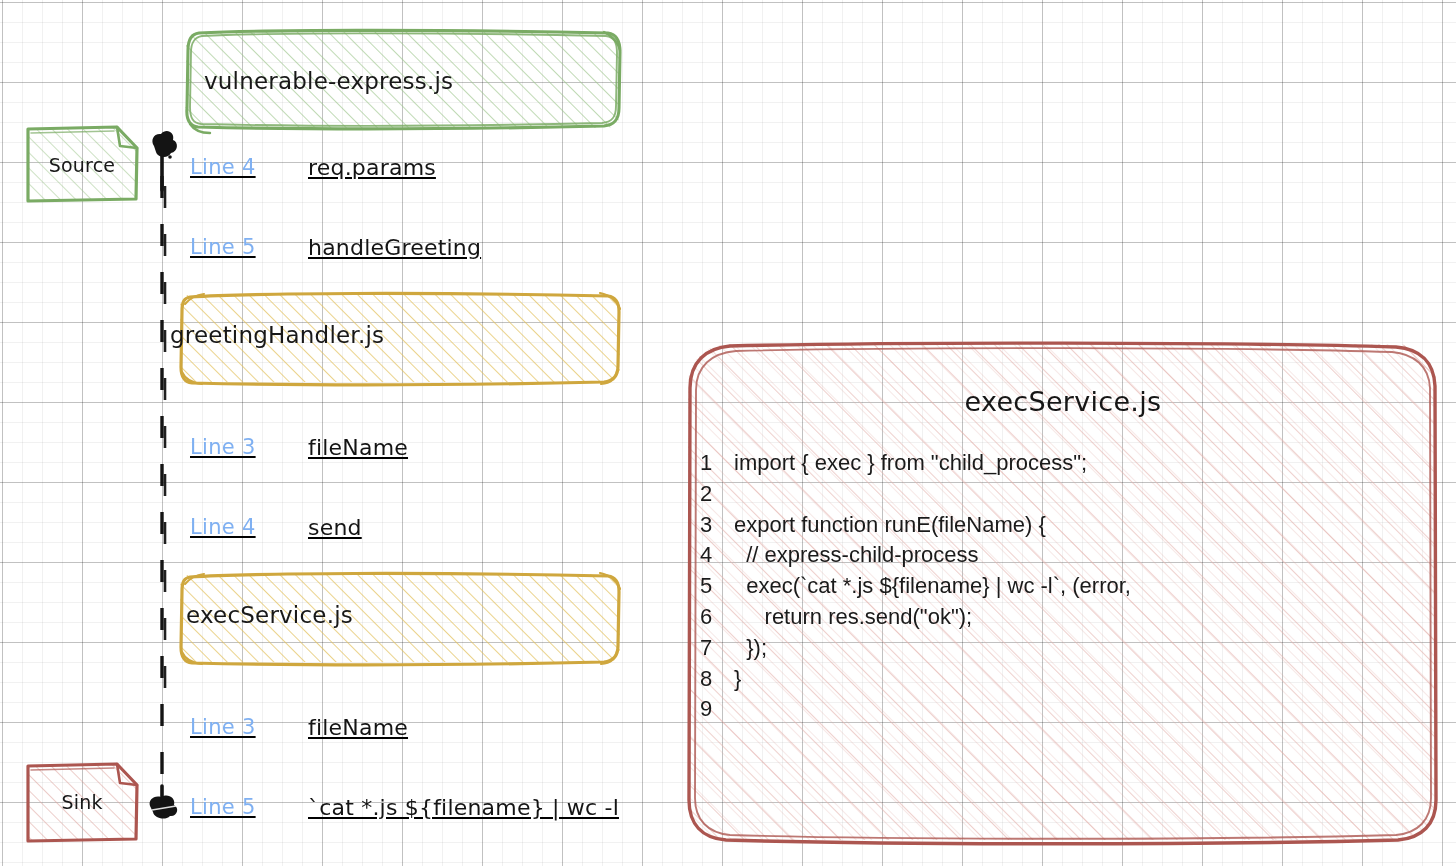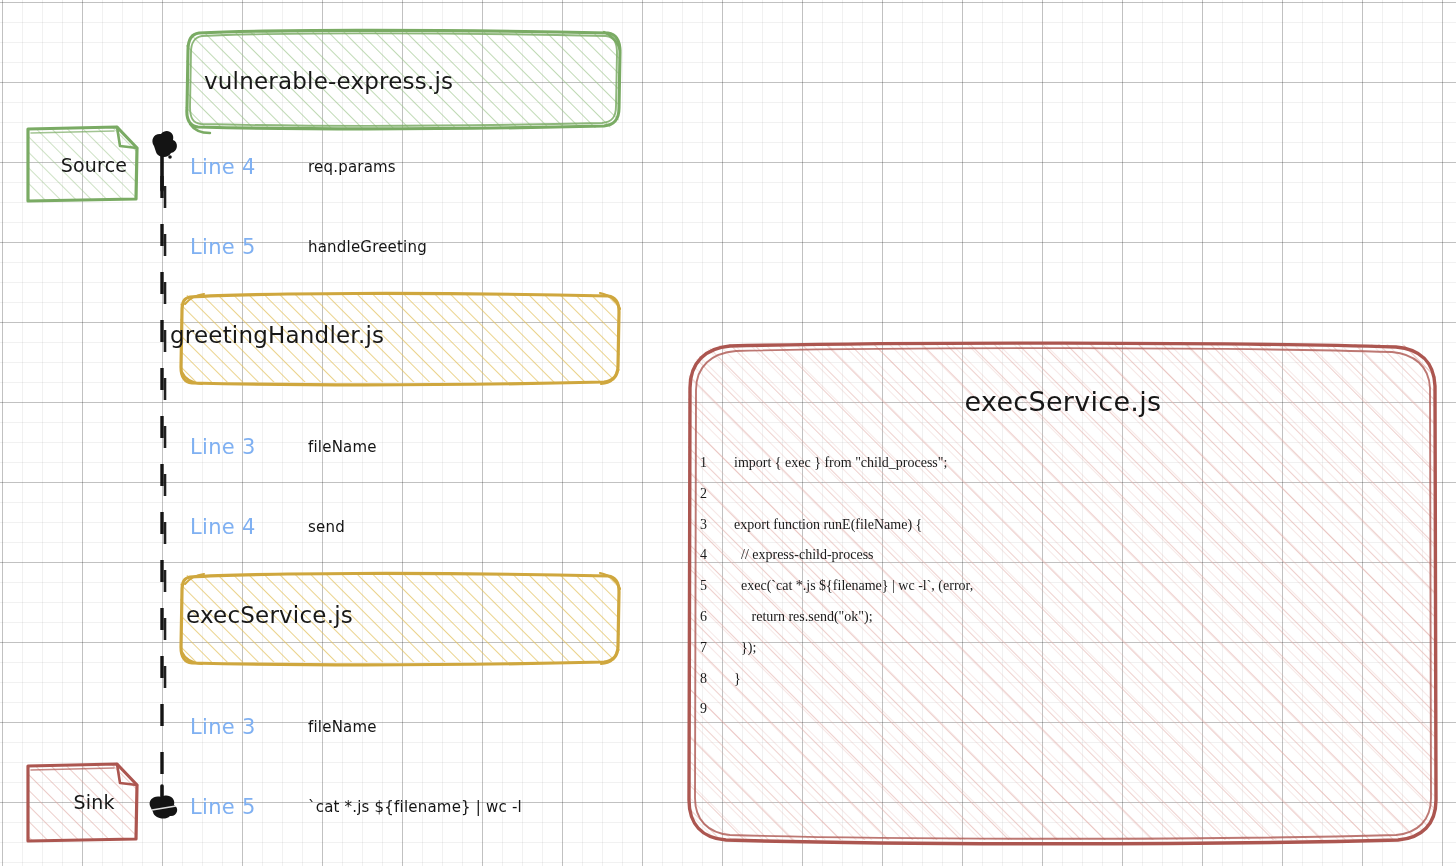--- a/index.html
+++ b/index.html
@@ -49,41 +49,41 @@
     position: absolute;
   }
   .note .note-label {
     position: absolute;
     width: 100%;
     text-align: center;
     font-family: "DejaVu Sans", sans-serif;
     font-size: 19px;
     color: #181818;
     letter-spacing: 0.2px;
-    padding-left: 12px;
   }
 
   
   .step-row {
     position: absolute;
     height: 30px;
     display: flex;
     align-items: center;
     white-space: nowrap;
+    text-decoration: underline;
   }
   .step-row .line-no {
     font-family: "DejaVu Sans", sans-serif;
     font-size: 21px;
     color: #7fb0f2;
     width: 118px;
     letter-spacing: 0.3px;
   }
   .step-row .step-val {
     font-family: "DejaVu Sans", sans-serif;
-    font-size: 15px;
+    font-size: 22px;
     color: #141414;
     letter-spacing: 0.2px;
   }
 
   
   #code-panel {
     position: absolute;
     left: 686px;
     top: 340px;
     width: 754px;
@@ -97,22 +97,22 @@
     font-family: "DejaVu Sans", sans-serif;
     font-size: 27px;
     color: #161616;
     letter-spacing: 0.3px;
   }
   #code-lines {
     position: absolute;
     top: 108px;
     left: 14px;
     right: 10px;
-    font-family: Liberation Serif, serif;
-    font-size: 14px;
+    font-family: Liberation Sans, sans-serif;
+    font-size: 22px;
     line-height: 30.8px;
     color: #1a1a1a;
     white-space: pre;
     overflow: hidden;
   }
   #code-lines .code-row { display: block; height: 30.8px; }
   #code-lines .ln {
     display: inline-block;
     width: 34px;
     text-align: left;

